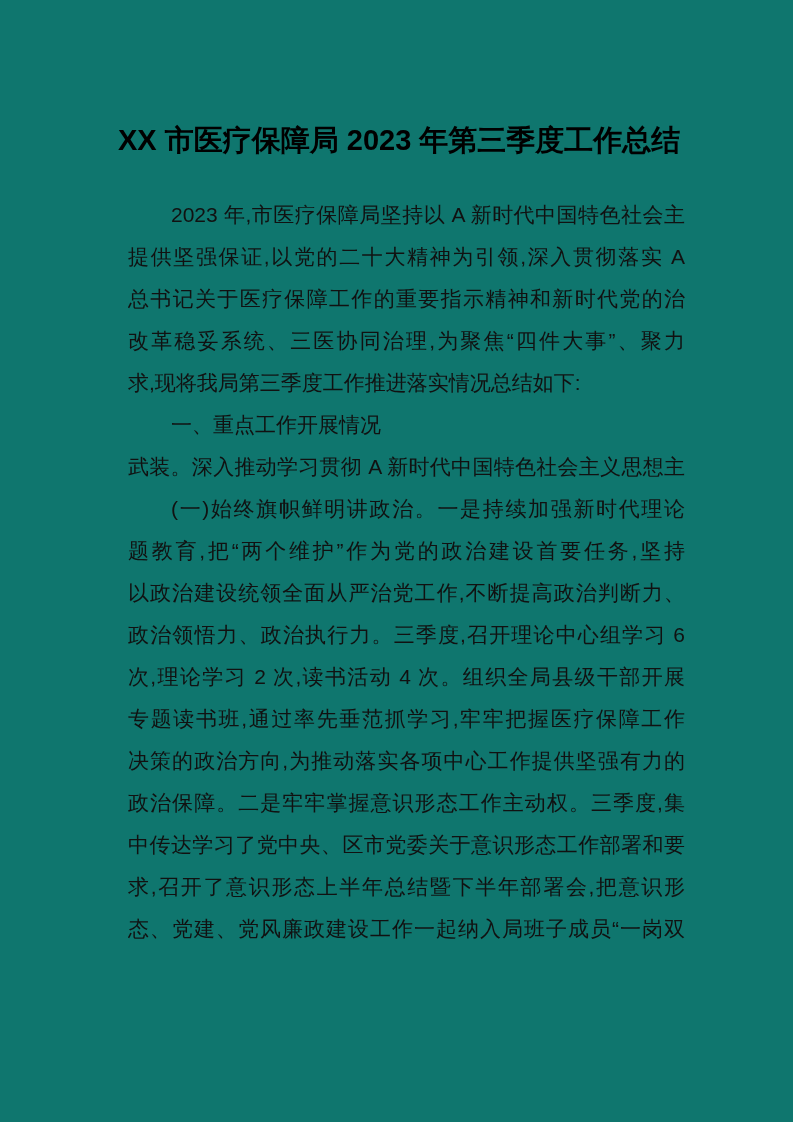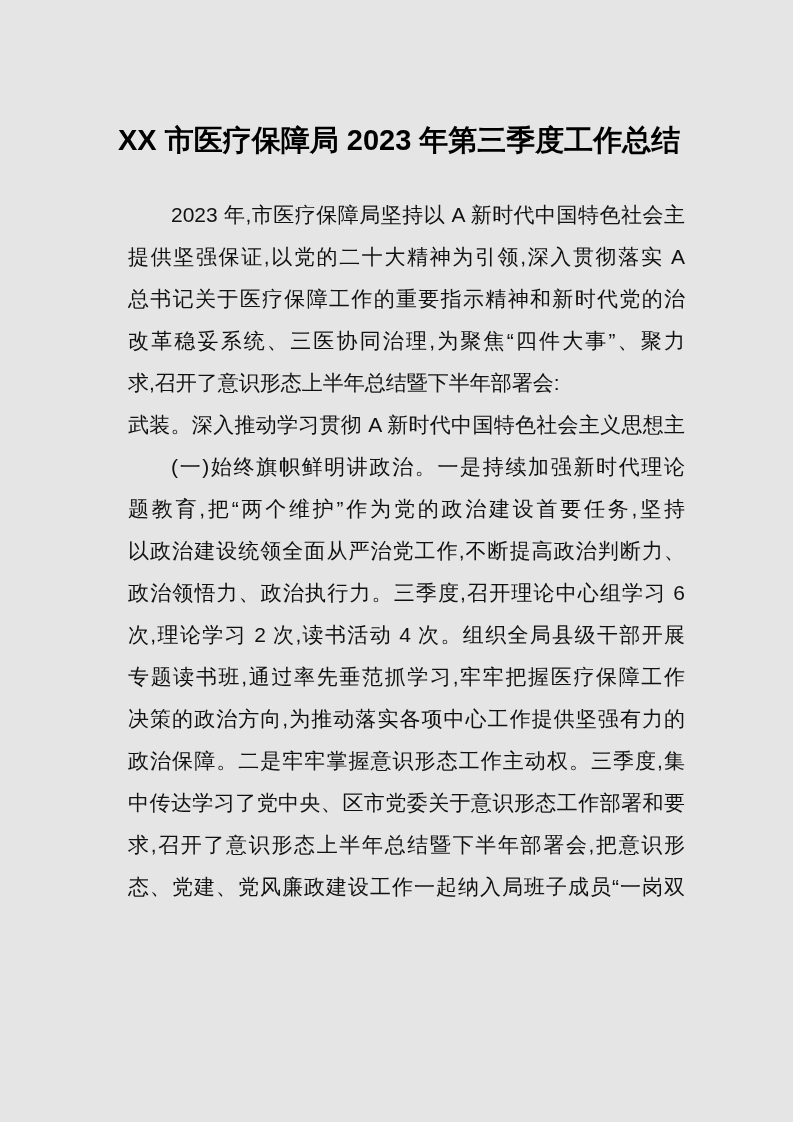--- a/index.html
+++ b/index.html
@@ -4,21 +4,21 @@
 <style>
   html, body {
     margin: 0;
     padding: 0;
     background: #ffffff;
   }
   .page {
     position: relative;
     width: 793px;
     height: 1122px;
-    background: #e5e5e5;
+    background: #0f766e;
     overflow: hidden;
     font-family: "Liberation Sans", serif;
     color: #111111;
   }
   .doc-title {
     position: absolute;
     left: 118px;
     top: 116px;
     width: 560px;
     text-align: center;
@@ -54,21 +54,22 @@
 </head>
 <body>
 
 <div class="page">
   <div class="doc-title">XX 市医疗保障局 2023 年第三季度工作总结</div>
   <div class="doc-body">
       <div class="line indent">2023 年,市医疗保障局坚持以 A 新时代中国特色社会主</div>
       <div class="line">提供坚强保证,以党的二十大精神为引领,深入贯彻落实 A</div>
       <div class="line">总书记关于医疗保障工作的重要指示精神和新时代党的治</div>
       <div class="line">改革稳妥系统、三医协同治理,为聚焦“四件大事”、聚力</div>
-      <div class="line no-stretch">求,召开了意识形态上半年总结暨下半年部署会:</div>
+      <div class="line no-stretch">求,现将我局第三季度工作推进落实情况总结如下:</div>
+      <div class="line indent no-stretch">一、重点工作开展情况</div>
       <div class="line">武装。深入推动学习贯彻 A 新时代中国特色社会主义思想主</div>
       <div class="line indent">(一)始终旗帜鲜明讲政治。一是持续加强新时代理论</div>
       <div class="line">题教育,把“两个维护”作为党的政治建设首要任务,坚持</div>
       <div class="line">以政治建设统领全面从严治党工作,不断提高政治判断力、</div>
       <div class="line">政治领悟力、政治执行力。三季度,召开理论中心组学习 6</div>
       <div class="line">次,理论学习 2 次,读书活动 4 次。组织全局县级干部开展</div>
       <div class="line">专题读书班,通过率先垂范抓学习,牢牢把握医疗保障工作</div>
       <div class="line">决策的政治方向,为推动落实各项中心工作提供坚强有力的</div>
       <div class="line">政治保障。二是牢牢掌握意识形态工作主动权。三季度,集</div>
       <div class="line">中传达学习了党中央、区市党委关于意识形态工作部署和要</div>

